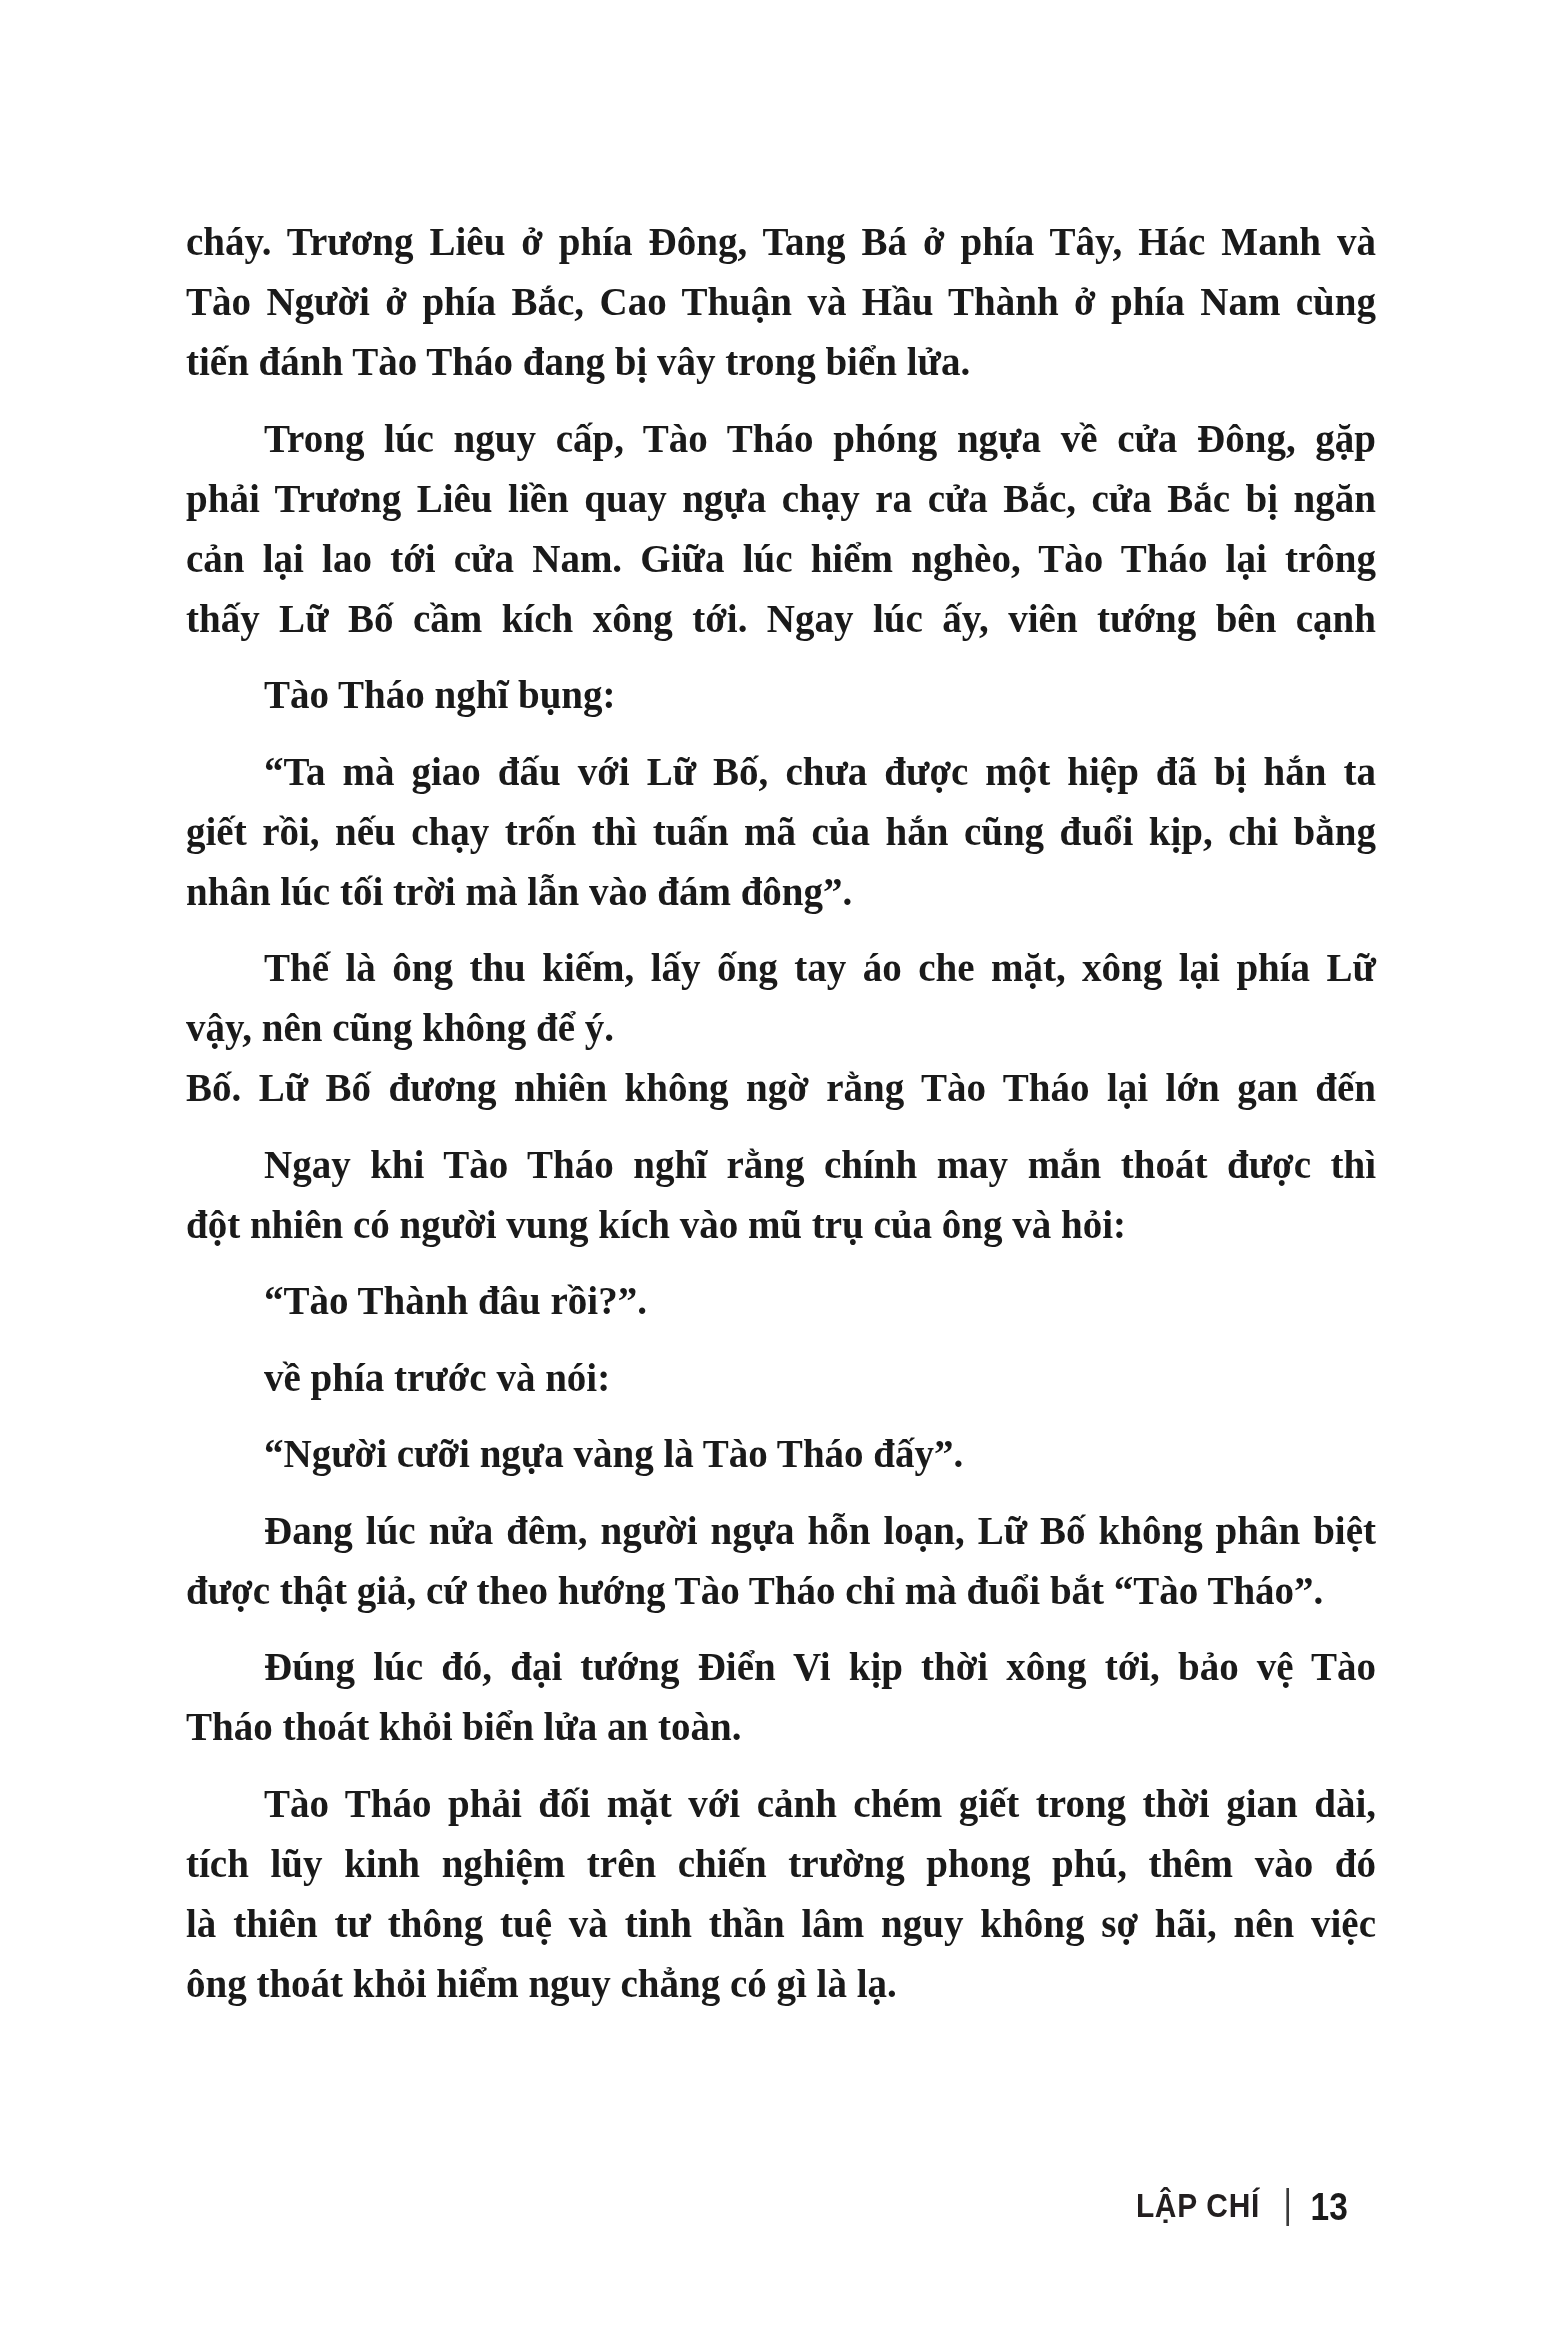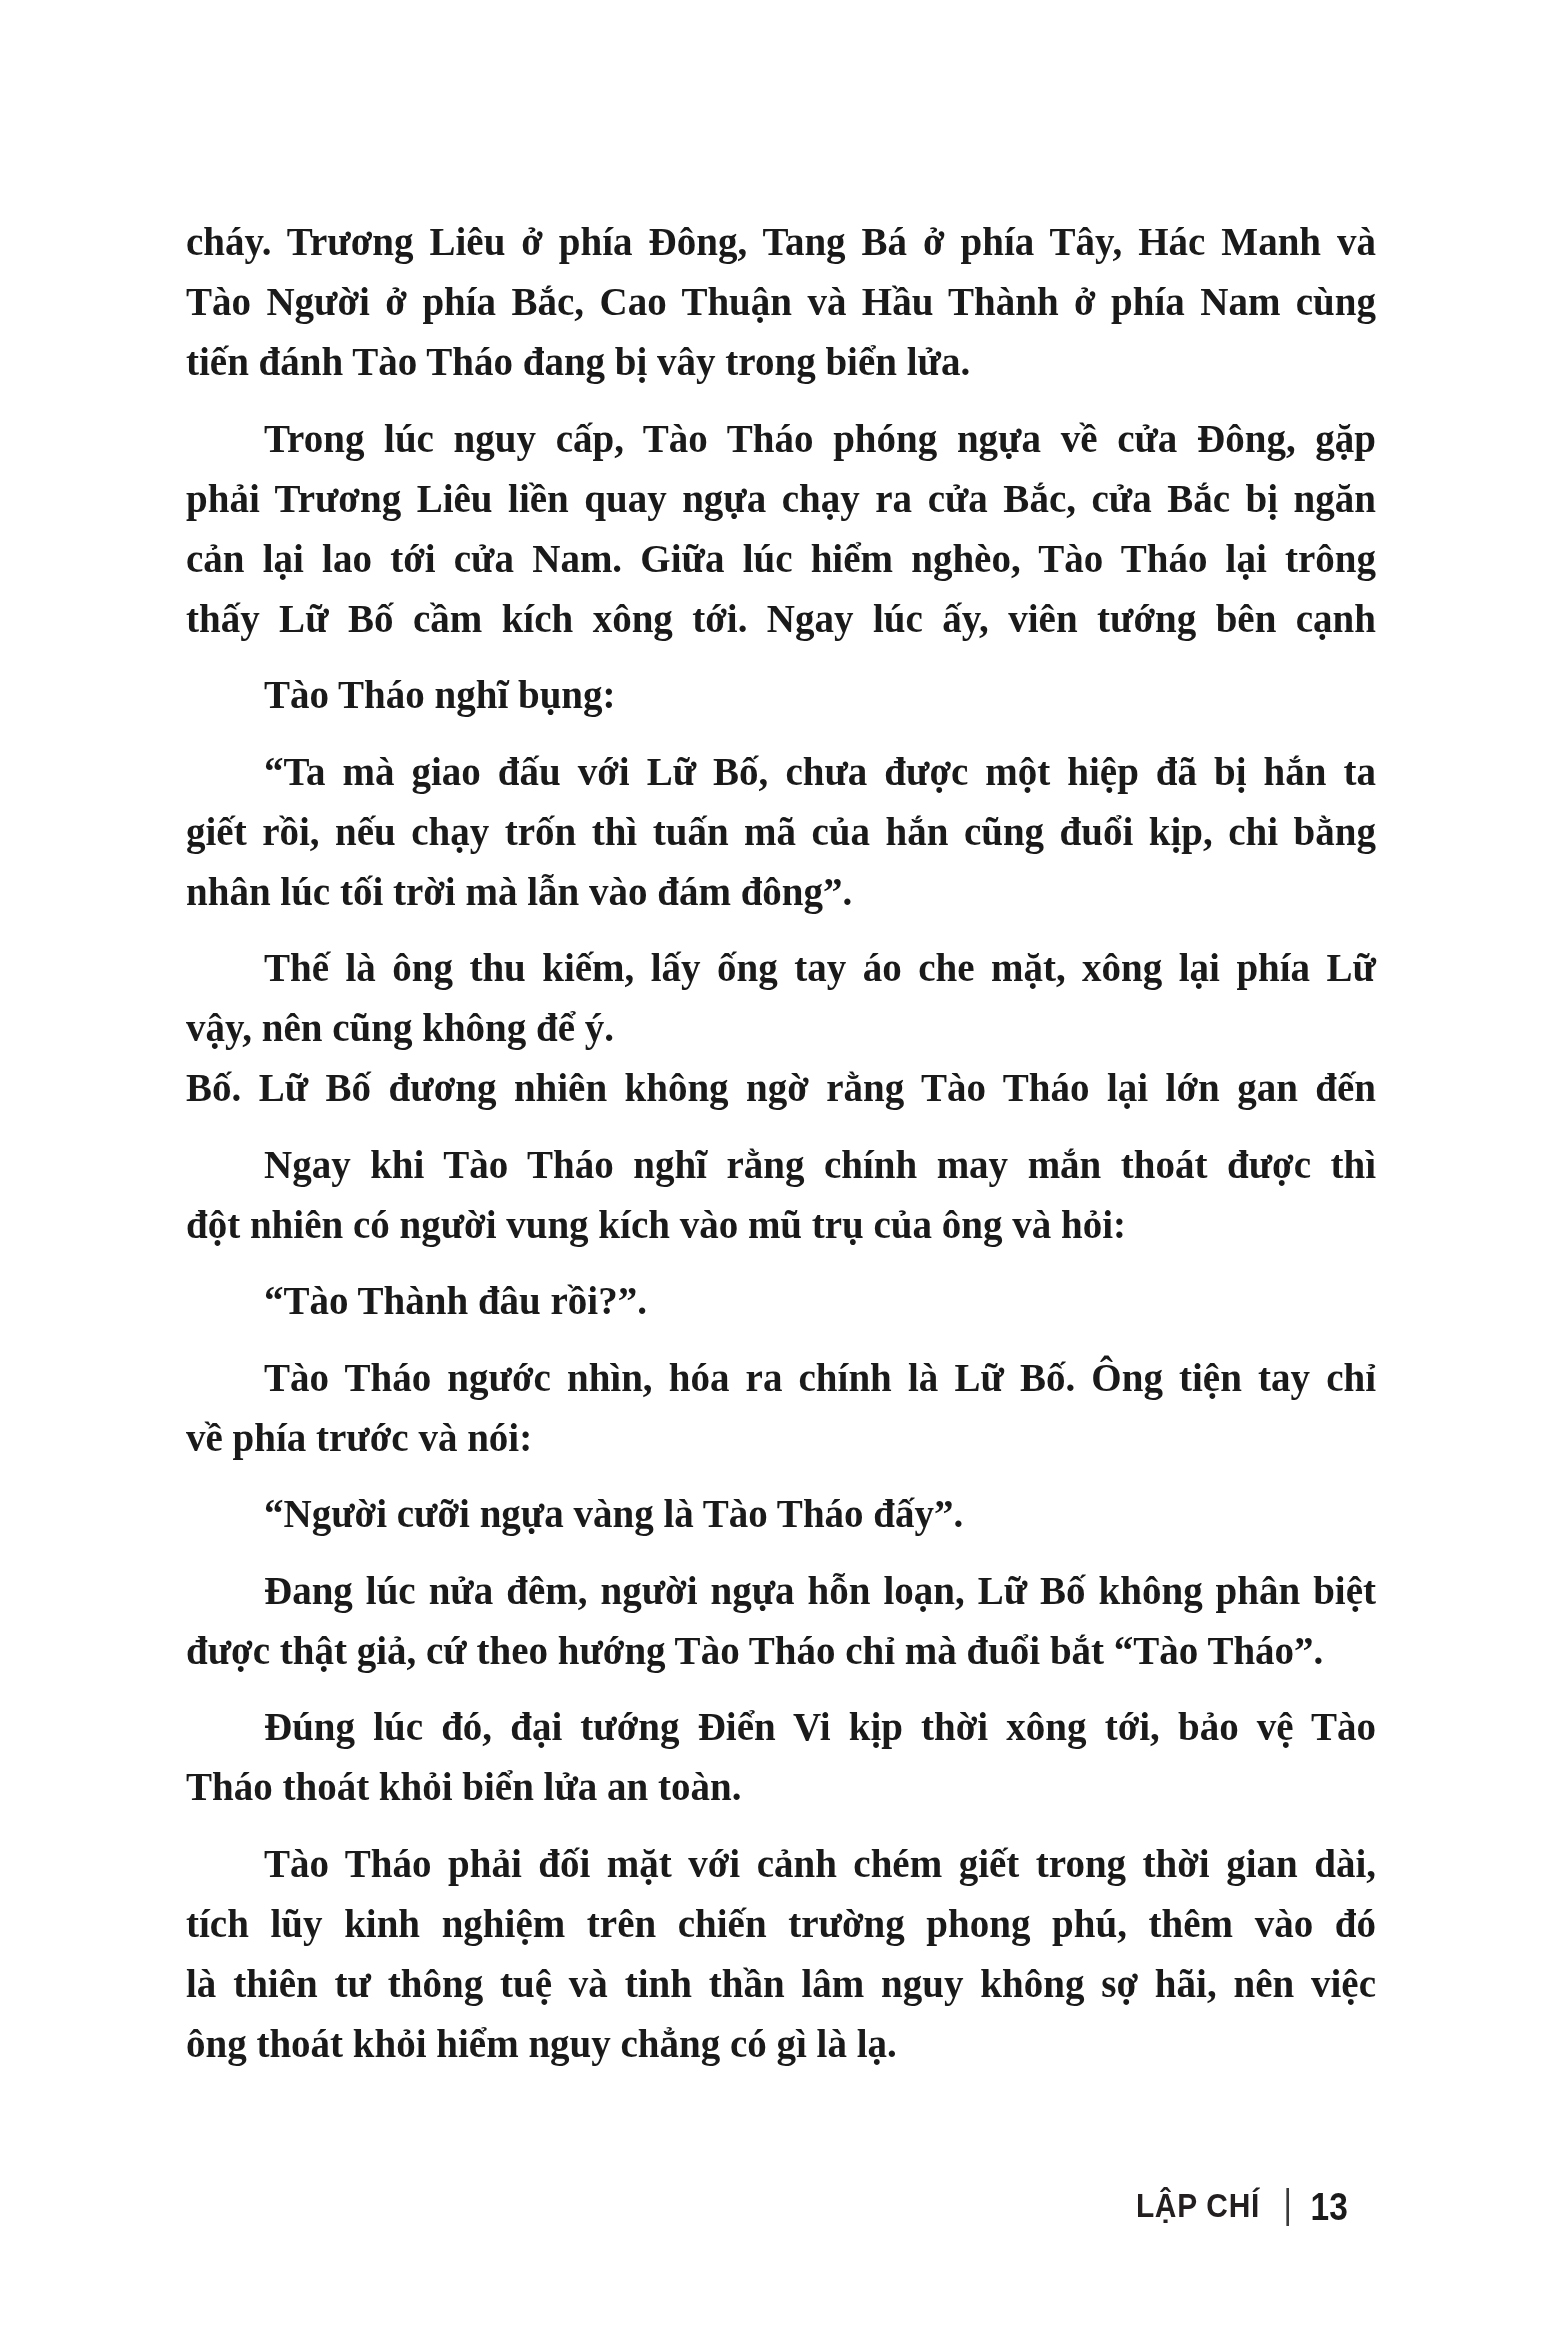--- a/index.html
+++ b/index.html
@@ -109,21 +109,20 @@
         <span class="line">Bố. Lữ Bố đương nhiên không ngờ rằng Tào Tháo lại lớn gan đến</span>
       </p>
       <p class="indent">
         <span class="line">Ngay khi Tào Tháo nghĩ rằng chính may mắn thoát được thì</span>
         <span class="line last">đột nhiên có người vung kích vào mũ trụ của ông và hỏi:</span>
       </p>
       <p class="indent">
         <span class="line last">“Tào Thành đâu rồi?”.</span>
       </p>
       <p class="indent">
-        <span class="line">Tào Tháo ngước nhìn, hóa ra chính là Lữ Bố. Ông tiện tay chỉ</span>
         <span class="line last">về phía trước và nói:</span>
       </p>
       <p class="indent">
         <span class="line last">“Người cưỡi ngựa vàng là Tào Tháo đấy”.</span>
       </p>
       <p class="indent">
         <span class="line">Đang lúc nửa đêm, người ngựa hỗn loạn, Lữ Bố không phân biệt</span>
         <span class="line last">được thật giả, cứ theo hướng Tào Tháo chỉ mà đuổi bắt “Tào Tháo”.</span>
       </p>
       <p class="indent">

